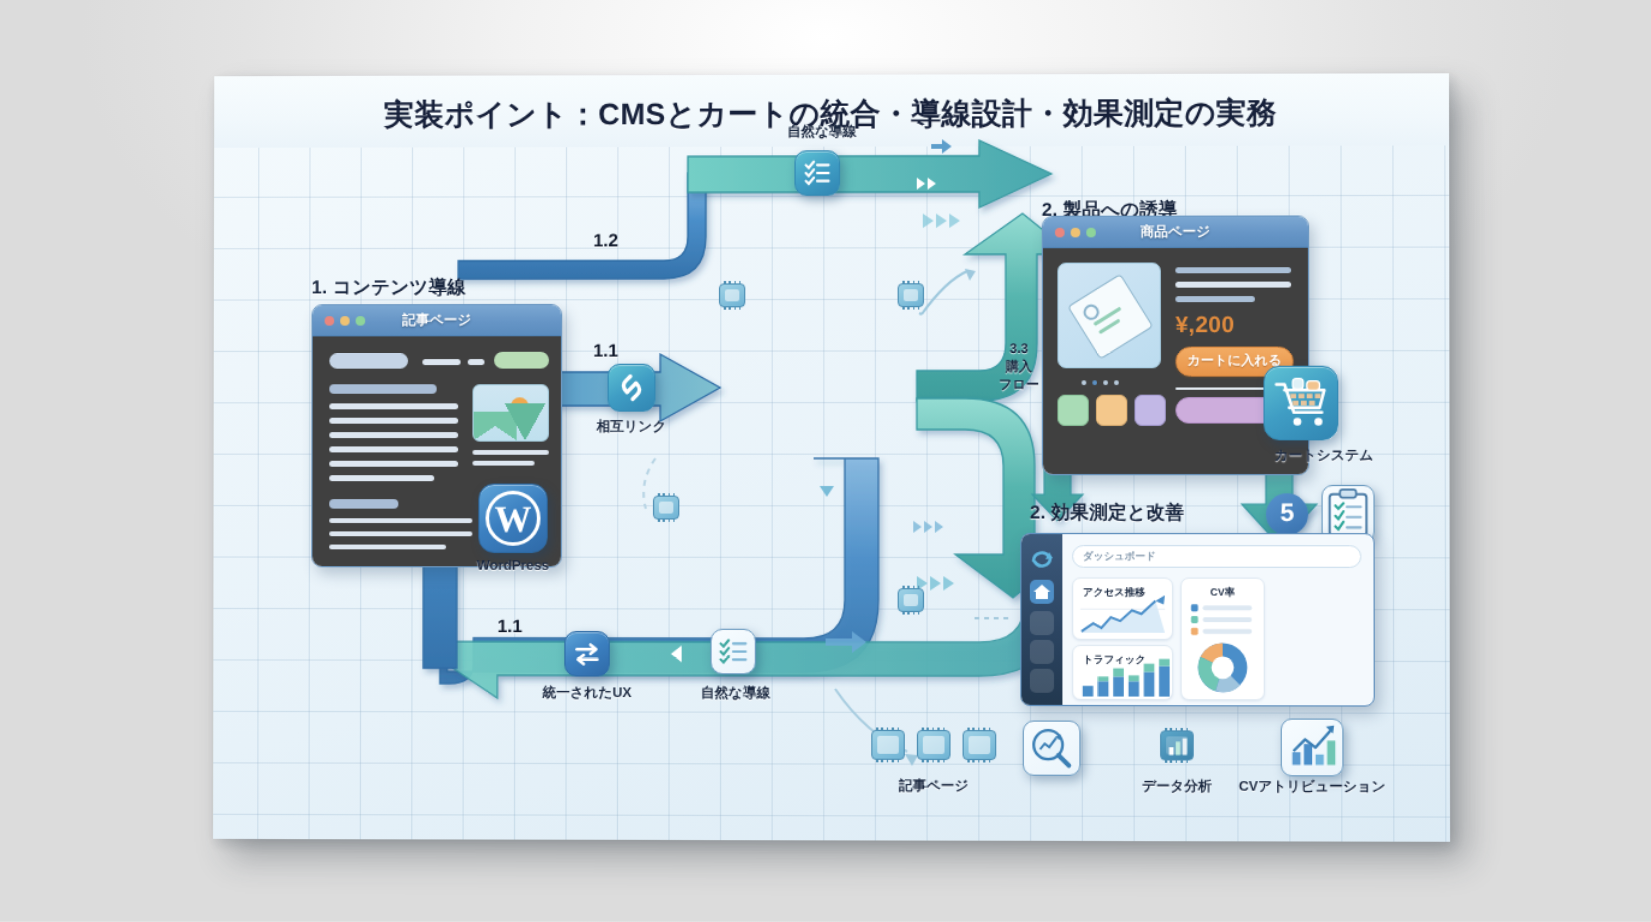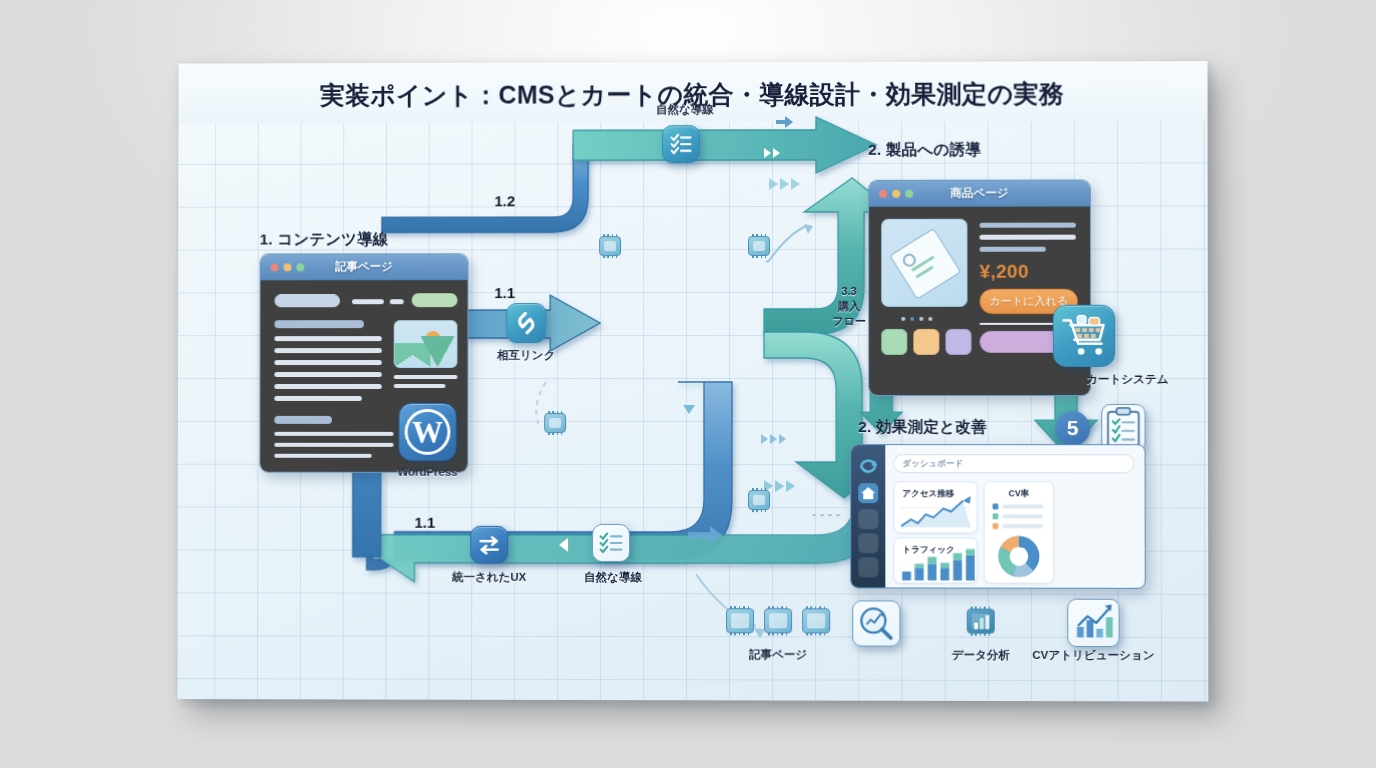--- a/index.html
+++ b/index.html
@@ -116,21 +116,21 @@
   .tag:after {
     content:""; position: absolute; left: 7px; top: 7px; width: 9px; height: 9px;
     border-radius: 50%; border: 2px solid #8fb6cd;
   }
   .tag .tl { position: absolute; left: 10px; width: 26px; height: 3px; background: #93cfb6; border-radius: 2px; }
 
   .price { position: absolute; font-size: 19px; font-weight: 700; color: #e08b3e; letter-spacing: .3px; }
   .cta {
     position: absolute; border-radius: 13px; text-align: center;
     background: linear-gradient(180deg,#f2ab63 0%, #e8954a 100%);
-    color: #fff; font-size: 11px; font-weight: 400; line-height: 23px;
+    color: #fff; font-size: 11px; font-weight: 700; line-height: 23px;
     border: 1px solid #d9873f; box-shadow: 0 1px 2px rgba(150,90,30,.3);
     text-shadow: 0 1px 1px rgba(140,80,30,.5);
   }
   .swatch { position: absolute; width: 26px; height: 26px; border-radius: 6px; }
   .pdot { position: absolute; width: 4px; height: 4px; border-radius: 50%; background: #b9ccdd; }
   .pdot.on { background: #5b90c4; }
 
   
   .appicon {
     position: absolute; border-radius: 13px;
@@ -417,21 +417,21 @@
     </div>
     <div class="lbl cap" style="left:480px; top:40px;">自然な導線</div>
 
 
     <div class="lbl" style="left:651px; top:222px; font-size:11px; line-height:15px; text-align:center; width:44px;">
       <div>3.3</div>
       <div>購入</div>
       <div>フロー</div>
     </div>
 
-    <div class="lbl sec-title" style="left:692px; top:78px;">2. 製品への誘導</div>
+    <div class="lbl sec-title" style="left:692px; top:103px;">2. 製品への誘導</div>
 
     <div class="win" style="left:692px; top:118px; width:222px; height:216px;">
       <div class="win-bar">
         <span class="dot r"></span>
         <span class="dot y"></span>
         <span class="dot g"></span>
         <span class="win-title">商品ページ</span>
       </div>
       <div class="win-body">
         <div class="tagbox" style="left:12px; top:12px; width:86px; height:88px;">
@@ -473,21 +473,21 @@
           <rect x="22" y="23" width="5" height="4"></rect>
             <rect x="29" y="23" width="5" height="4"></rect>
           <rect x="36" y="23" width="5" height="4"></rect>
             <rect x="43" y="23" width="5" height="4"></rect>
           <rect x="24" y="29" width="5" height="4"></rect>
             <rect x="31" y="29" width="5" height="4"></rect>
           <rect x="38" y="29" width="5" height="4"></rect>
         </g>
       </svg>
     </div>
-    <div class="lbl cap cap-c" style="left:950px; top:310px;">カートシステム</div>
+    <div class="lbl cap cap-c" style="left:926px; top:310px;">カートシステム</div>
 
     <div class="lbl sec-title" style="left:682px; top:355px;">2. 効果測定と改善</div>
 
     <div class="badge5" style="left:878px; top:349px;">5</div>
 
     <div class="appicon light" style="left:924px; top:342px; width:44px; height:48px; border-radius:9px;">
       <svg viewBox="0 0 44 48" style="position:absolute;inset:0">
         <rect x="6" y="7" width="32" height="36" rx="3" fill="#f8fcff" stroke="#4e7ea8" stroke-width="2"></rect>
         <rect x="15" y="3" width="14" height="7" rx="2.4" fill="#cfe3f2" stroke="#4e7ea8" stroke-width="1.8"></rect>
         <g stroke="#2fa79a" stroke-width="2.2" fill="none" stroke-linecap="round">

